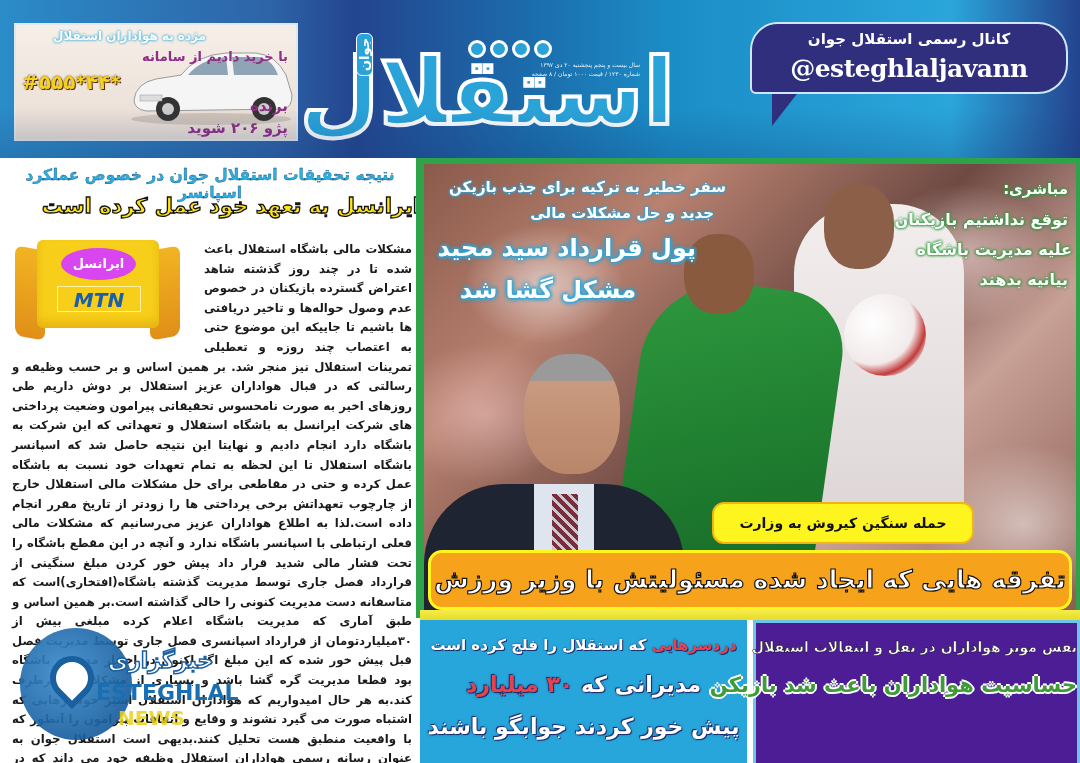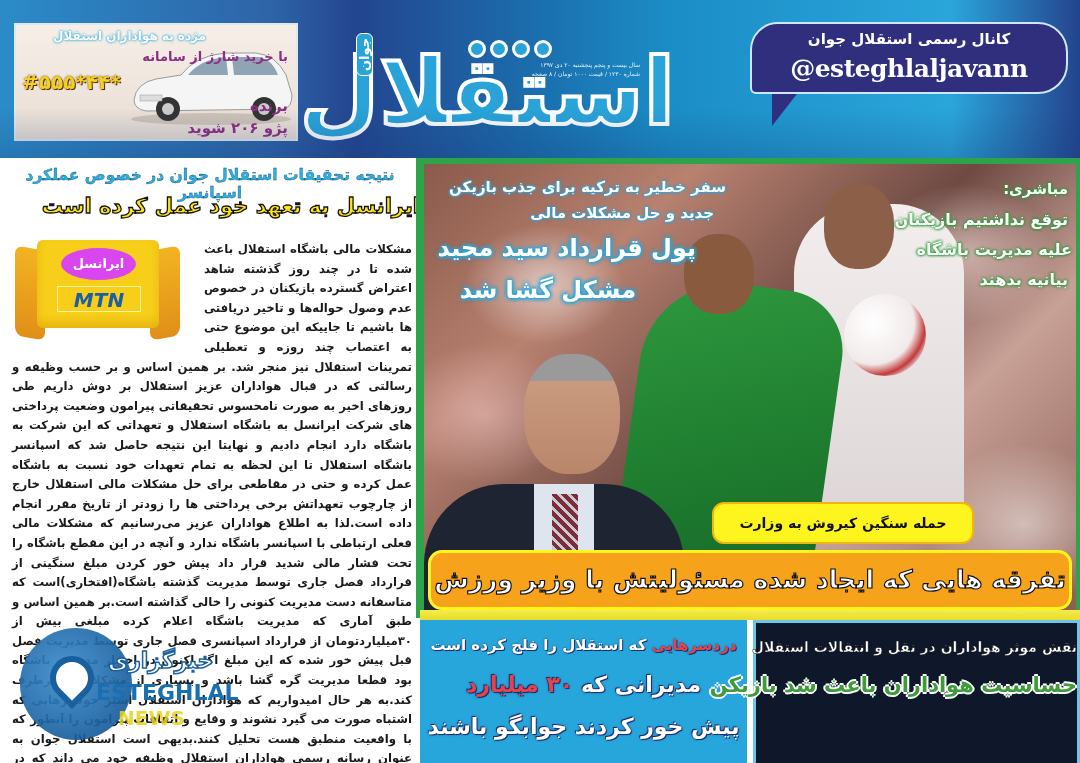--- a/index.html
+++ b/index.html
@@ -191,21 +191,21 @@
     background: linear-gradient(180deg, #f6ec4a, #e6dc2a);
   }
 
   
   .box-blue {
     position: absolute; left: 420px; top: 620px; width: 330px; height: 172px;
     background: #27a6dc; border-right: 3px solid #ffffff;
   }
   .box-green {
     position: absolute; left: 753px; top: 620px; width: 327px; height: 143px;
-    background: #0f172a; border: 3px solid #6fc4ea; border-bottom: none;
+    background: #4c1d95; border: 3px solid #6fc4ea; border-bottom: none;
   }
   .bb-line { position: absolute; width: 100%; text-align: center; font-weight: bold; white-space: nowrap; }
   .bb1 { top: 16px; font-size: 15px; color: #ffffff; text-shadow: 0 0 2px #1f2e6e, 1px 1px 0 #1f2e6e; }
   .bb1 .red { color: #e8424a; }
   .bb2 { top: 52px; font-size: 22px; color: #ffffff; text-shadow: 0 0 3px #1f2e6e, 1px 1px 0 #1f2e6e, -1px -1px 0 #1f2e6e; }
   .bb2 .red { color: #e8424a; }
   .bb3 { top: 94px; font-size: 22px; color: #ffffff; text-shadow: 0 0 3px #1f2e6e, 1px 1px 0 #1f2e6e, -1px -1px 0 #1f2e6e; }
 
   .bg1 { top: 16px; font-size: 14px; color: #ffffff; -webkit-text-stroke: 0.5px #111; }
   .bg2 { top: 50px; font-size: 21px; color: #3f9b3a; -webkit-text-stroke: 0; text-shadow: 0 0 0 #fff, 1px 0 0 #fff, -1px 0 0 #fff, 0 1px 0 #fff, 0 -1px 0 #fff, 2px 0 0 #fff, -2px 0 0 #fff, 0 2px 0 #fff, 0 -2px 0 #fff; }
@@ -225,21 +225,21 @@
       <path d="M8 55 Q10 38 30 34 L55 30 Q70 10 100 8 L130 8 Q150 10 160 30 L166 50 Q166 62 158 64 L20 66 Q8 64 8 55 Z" fill="#f5f5f5" stroke="#9a9a9a" stroke-width="1"></path>
       <path d="M62 30 Q75 14 100 12 L102 30 Z" fill="#8fa4b4"></path>
       <path d="M106 12 L132 12 Q146 14 152 30 L108 30 Z" fill="#8fa4b4"></path>
       <circle cx="42" cy="64" r="12" fill="#333"></circle>
         <circle cx="42" cy="64" r="6" fill="#ccc"></circle>
       <circle cx="138" cy="64" r="12" fill="#333"></circle>
         <circle cx="138" cy="64" r="6" fill="#ccc"></circle>
       <rect x="14" y="50" width="22" height="6" fill="#ddd" stroke="#999" stroke-width="0.5"></rect>
     </svg>
     <div class="line l1">مژده به هواداران استقلال</div>
-    <div class="line l2">با خرید شارژ از سامانه</div>
+    <div class="line l2">با خرید دادیم از سامانه</div>
     <div class="line l3">#۵۵۵*۴۴*</div>
     <div class="line l4">برنده</div>
     <div class="line l5">پژو ۲۰۶ شوید</div>
   </div>
 
   <div class="logo">
     <div class="logo-dots">
         <span></span>
         <span></span>
         <span></span>

